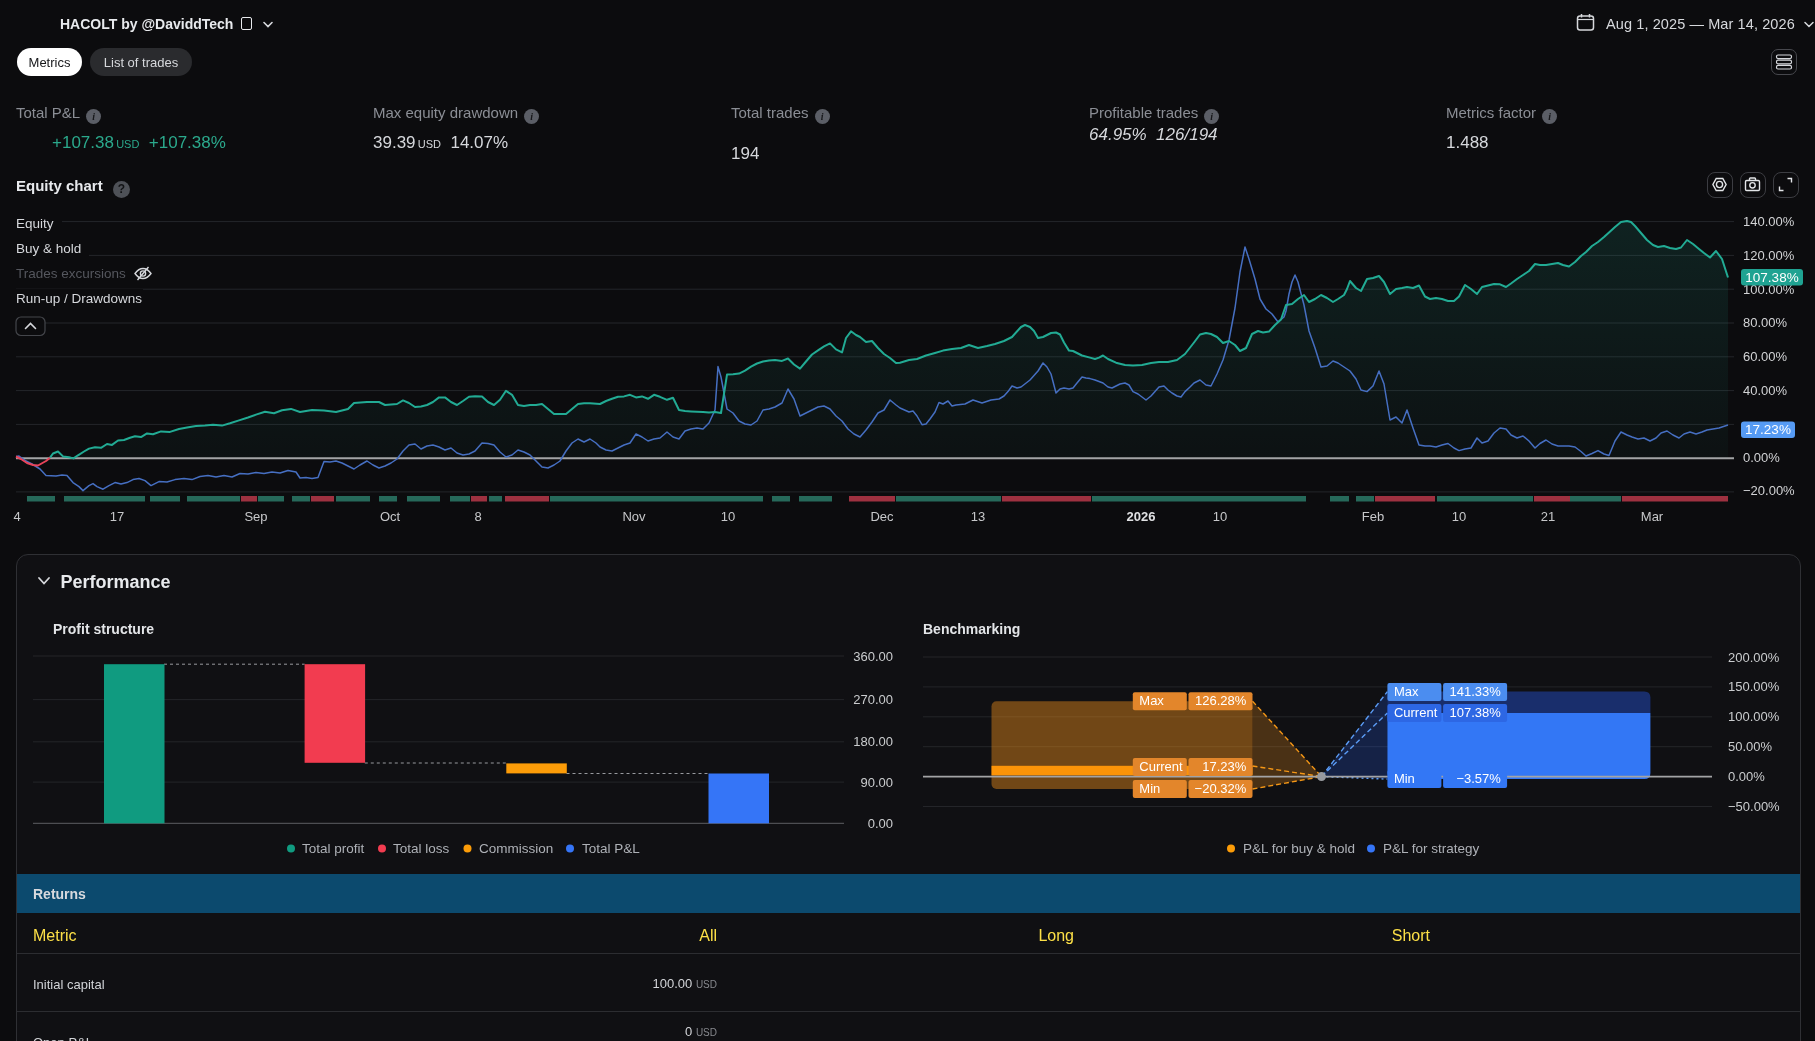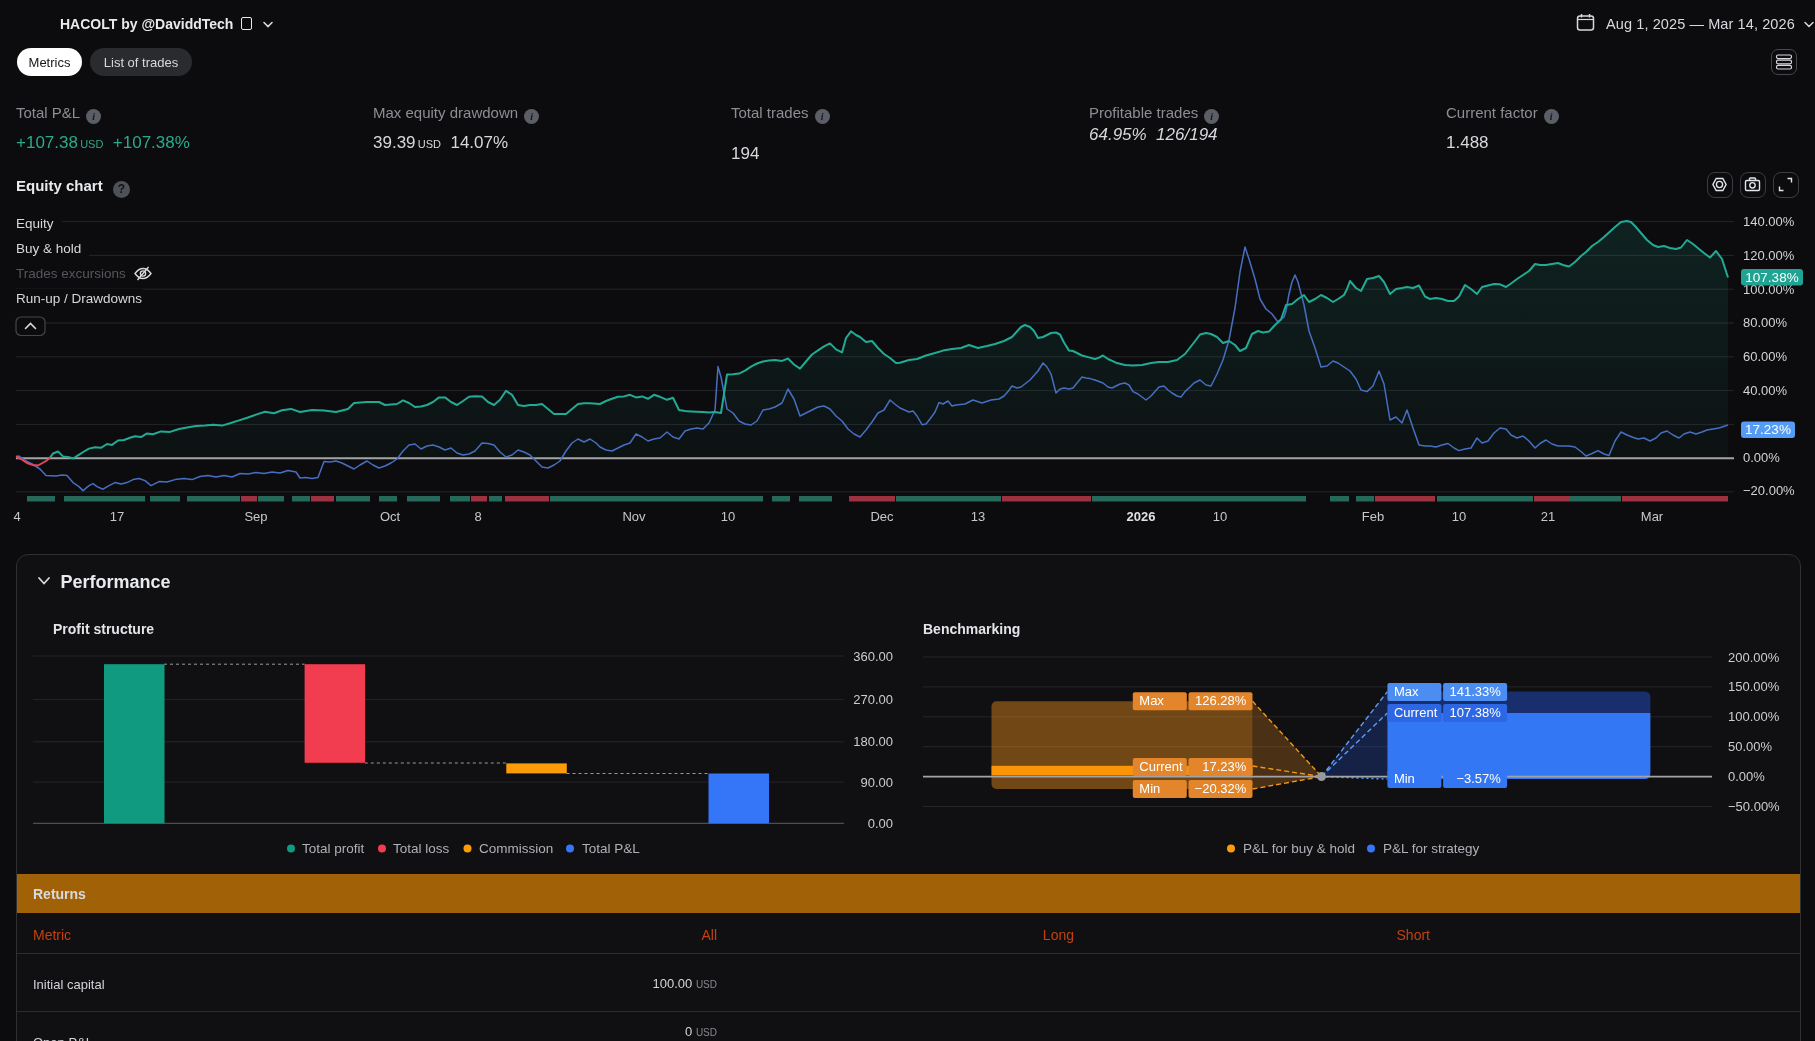--- a/index.html
+++ b/index.html
@@ -45,36 +45,36 @@
 <div class="abs" style="left:1771px; top:49px; width:26px; height:26px; border:1px solid #47484d; border-radius:7px;">
   <svg width="24" height="24" viewBox="0 0 24 24">
     <rect x="4.5" y="5" width="15" height="3.6" rx="1.5" fill="none" stroke="#d6d8dc" stroke-width="1.2"></rect>
     <rect x="4.5" y="10.2" width="15" height="3.6" rx="1.5" fill="none" stroke="#d6d8dc" stroke-width="1.2"></rect>
     <rect x="4.5" y="15.4" width="15" height="3.6" rx="1.5" fill="none" stroke="#d6d8dc" stroke-width="1.2"></rect>
   </svg>
 </div>
 
 <div class="abs" style="left:16px; top:104px;">
   <span class="mlabel">Total P&amp;L</span><span class="info">i</span>
-  <div style="margin-top:9px;"><span class="mval" style="color:#2ba98c;">+107.38</span><span style="font-size:11px;color:#2ba98c;"> USD</span><span class="mval" style="color:#2ba98c;">&nbsp; +107.38%</span></div>
+  <div style="margin-top:9px;margin-left:36px;"><span class="mval" style="color:#2ba98c;">+107.38</span><span style="font-size:11px;color:#2ba98c;"> USD</span><span class="mval" style="color:#2ba98c;">&nbsp; +107.38%</span></div>
 </div>
 <div class="abs" style="left:373px; top:104px;">
   <span class="mlabel">Max equity drawdown</span><span class="info">i</span>
   <div style="margin-top:9px;"><span class="mval">39.39</span><span style="font-size:11px;color:#d6d8dc;"> USD</span><span class="mval">&nbsp; 14.07%</span></div>
 </div>
 <div class="abs" style="left:731px; top:104px;">
   <span class="mlabel">Total trades</span><span class="info">i</span>
   <div style="margin-top:20px;"><span class="mval">194</span></div>
 </div>
 <div class="abs" style="left:1089px; top:104px;">
   <span class="mlabel">Profitable trades</span><span class="info">i</span>
   <div style="margin-top:1px;font-style:italic;"><span class="mval">64.95% &nbsp;126/194</span></div>
 </div>
 <div class="abs" style="left:1446px; top:104px;">
-  <span class="mlabel">Current factor</span><span class="info">i</span>
+  <span class="mlabel">Metrics factor</span><span class="info">i</span>
   <div style="margin-top:9px;"><span class="mval">1.488</span></div>
 </div>
 
 <div class="abs ttl" style="left:16px; top:177px; font-size:15px;">Equity chart
   <span style="display:inline-block;width:17px;height:17px;border-radius:50%;background:#4e5157;color:#111214;font-size:12px;font-weight:bold;text-align:center;line-height:17px;vertical-align:-2px;margin-left:6px;">?</span>
 </div>
 
 <div class="abs" style="left:1707px; top:172px; width:26px; height:26px; border:1.5px solid #3c3d42; border-radius:8px;">
   <svg width="23" height="23" viewBox="0 0 23 23" fill="none" stroke="#e3e5e8" stroke-width="1.4">
     <path d="M8.2 5.5 L14.8 5.5 L18.1 11.5 L14.8 17.5 L8.2 17.5 L4.9 11.5 Z"></path>
@@ -275,24 +275,24 @@
 <text x="1728" y="721.3" font-size="13" fill="#caccce">100.00%</text>
 <text x="1728" y="751.2" font-size="13" fill="#caccce">50.00%</text>
 <text x="1728" y="781.1" font-size="13" fill="#caccce">0.00%</text>
 <text x="1728" y="811.0" font-size="13" fill="#caccce">−50.00%</text>
 <circle cx="1231" cy="848.5" r="4" fill="#fc9c08"></circle>
 <text x="1243" y="853.2" font-size="13.5" fill="#aeb1b7">P&amp;L for buy &amp; hold</text>
 <circle cx="1371" cy="848.5" r="4" fill="#3575f7"></circle>
 <text x="1383" y="853.2" font-size="13.5" fill="#aeb1b7">P&amp;L for strategy</text>
 </svg>
 
-<div class="abs" style="left:17px; top:874px; width:1783px; height:39px; background:#a16207; display:flex; align-items:center;">
+<div class="abs" style="left:17px; top:874px; width:1783px; height:39px; background:#0c4a6e; display:flex; align-items:center;">
   <span style="font-size:14px; font-weight:bold; color:#d8dade; margin-left:16px;">Returns</span>
 </div>
-<div class="abs" style="left:17px; top:913px; width:1783px; height:41px; border-bottom:1px solid #2c2d31; font-size:14px; color:#c2410c;">
+<div class="abs" style="left:17px; top:913px; width:1783px; height:41px; border-bottom:1px solid #2c2d31; font-size:16px; color:#fde047;">
   <span class="abs" style="left:16px; top:14px;">Metric</span>
   <span class="abs" style="left:600px; top:14px; width:100px; text-align:right;">All</span>
   <span class="abs" style="left:957px; top:14px; width:100px; text-align:right;">Long</span>
   <span class="abs" style="left:1313px; top:14px; width:100px; text-align:right;">Short</span>
 </div>
 <div class="abs" style="left:17px; top:954px; width:1783px; height:58px; border-bottom:1px solid #2c2d31; font-size:13px; color:#d2d4d8;">
   <span class="abs" style="left:16px; top:23px;">Initial capital</span>
   <span class="abs" style="left:500px; top:22px; width:200px; text-align:right;">100.00 <span style="font-size:10px;color:#87898e;">USD</span></span>
 </div>
 <div class="abs" style="left:17px; top:1012px; width:1783px; height:29px; font-size:13px; color:#d2d4d8;">

